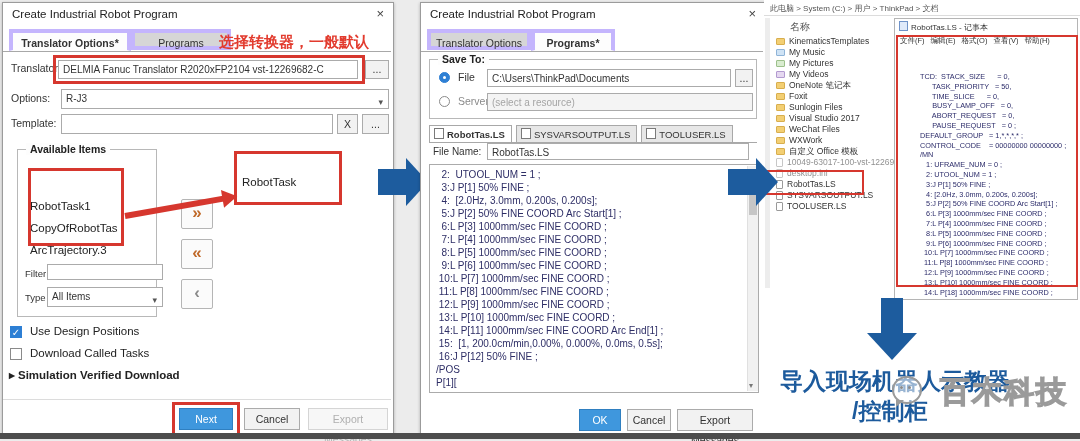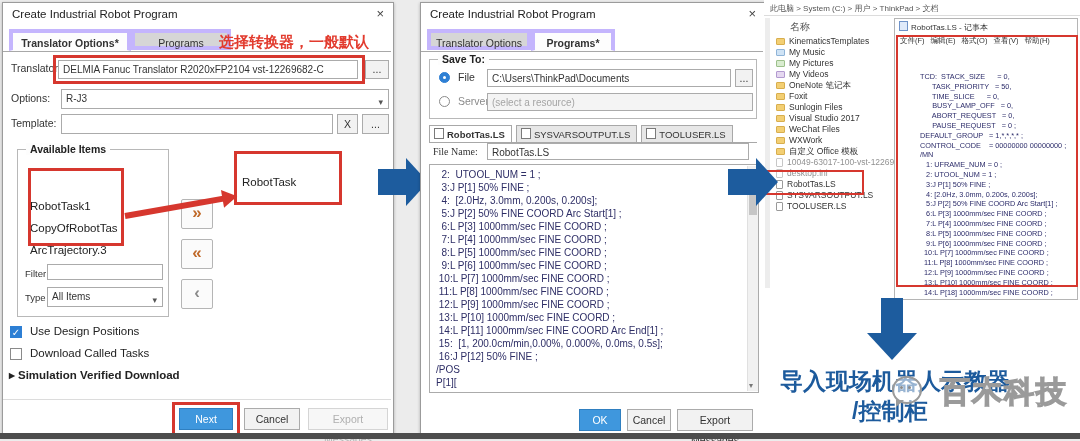--- a/index.html
+++ b/index.html
@@ -122,21 +122,21 @@
     <div class="inp" style="left:58px;top:86px;width:328px;height:20px;line-height:18px;">
       <span>R-J3</span>
       <span class="ddl-arrow">▾</span>
     </div>
 
     <div class="lbl" style="left:8px;top:114px;">Template:</div>
     <div class="inp" style="left:58px;top:111px;width:272px;height:20px;"></div>
     <div class="btn" style="left:334px;top:111px;width:21px;height:20px;line-height:18px;">X</div>
     <div class="btn" style="left:359px;top:111px;width:27px;height:20px;line-height:18px;">...</div>
 
-    <div class="groupbox" style="left:14px;top:146px;width:152px;height:168px;">
+    <div class="groupbox" style="left:14px;top:146px;width:140px;height:168px;">
       <div class="gb-legend">Available Items</div>
     </div>
     <div class="abs" id="avail-list" style="left:27px;top:168px;margin-top:24px;">
         <div class="list-item">RobotTask1</div>
         <div class="list-item">CopyOfRobotTas</div>
         <div class="list-item">ArcTrajectory.3</div>
       </div>
     <div class="redbox" style="left:25px;top:165px;width:96px;height:78px;"></div>
 
     <div class="lbl" style="left:22px;top:265px;font-size:9.5px;">Filter</div>
@@ -197,21 +197,21 @@
     <div class="radio on" style="left:18px;top:69px;"></div>
     <div class="lbl" style="left:37px;top:68px;">File</div>
     <div class="inp" style="left:66px;top:66px;width:244px;height:18px;">C:\Users\ThinkPad\Documents</div>
     <div class="btn" style="left:314px;top:66px;width:18px;height:18px;line-height:16px;">...</div>
     <div class="radio" style="left:18px;top:93px;"></div>
     <div class="lbl" style="left:37px;top:92px;color:#8a8a8a;">Server</div>
     <div class="inp" style="left:66px;top:90px;width:266px;height:18px;color:#a5a5a5;background:#f4f4f4;">(select a resource)</div>
 
     <div class="abs" id="mid-file-tabs" style="left:8px;top:121px;height:18px;border-bottom:1px solid #a8a8a8;width:328px;"><span class="ftab active"><span class="doc"></span><span>RobotTas.LS</span></span><span class="ftab"><span class="doc"></span><span>SYSVARSOUTPUT.LS</span></span><span class="ftab"><span class="doc"></span><span>TOOLUSER.LS</span></span></div>
 
-    <div class="lbl" style="left:12px;top:143px;font-size:10px;font-family:Liberation Serif, serif;">File Name:</div>
+    <div class="lbl" style="left:12px;top:143px;font-size:10px;">File Name:</div>
     <div class="inp" style="left:66px;top:140px;width:262px;height:17px;">RobotTas.LS</div>
 
     <div class="codebox" style="left:8px;top:161px;width:330px;height:229px;">
       <div id="mid-code" style="position:absolute;left:6px;top:3px;">
           <div class="codeline">  2:  UTOOL_NUM = 1 ;</div>
           <div class="codeline">  3:J P[1] 50% FINE ;</div>
           <div class="codeline">  4:  [2.0Hz, 3.0mm, 0.200s, 0.200s];</div>
           <div class="codeline">  5:J P[2] 50% FINE COORD Arc Start[1] ;</div>
           <div class="codeline">  6:L P[3] 1000mm/sec FINE COORD ;</div>
           <div class="codeline">  7:L P[4] 1000mm/sec FINE COORD ;</div>

